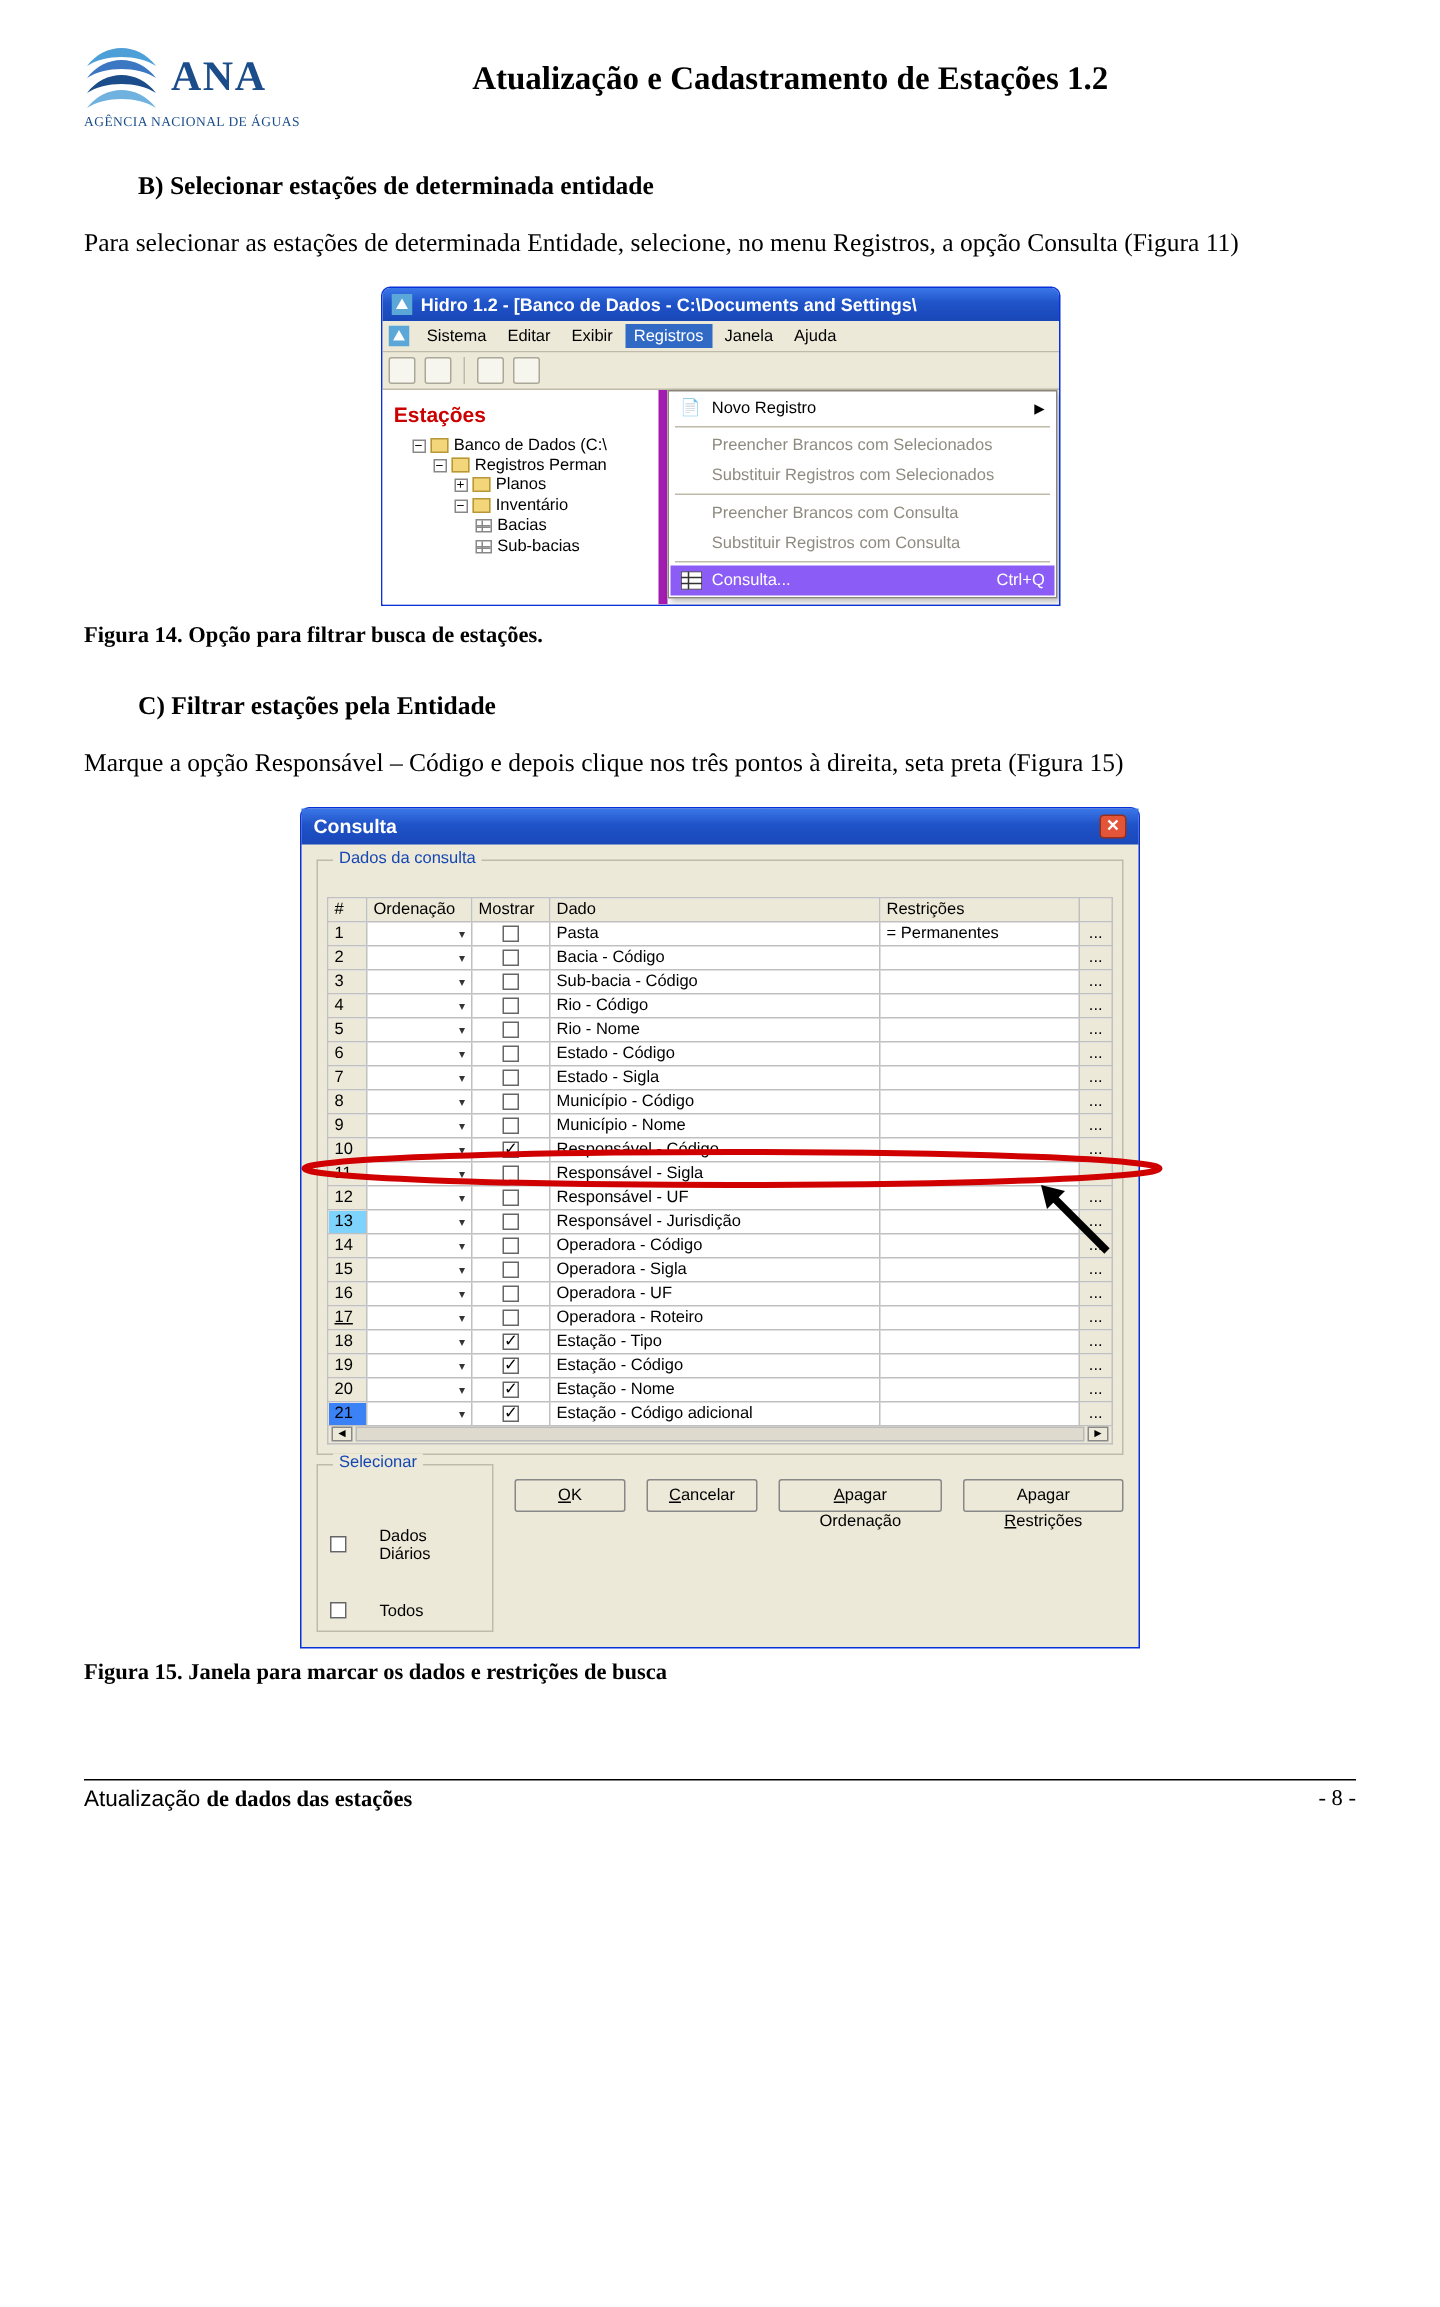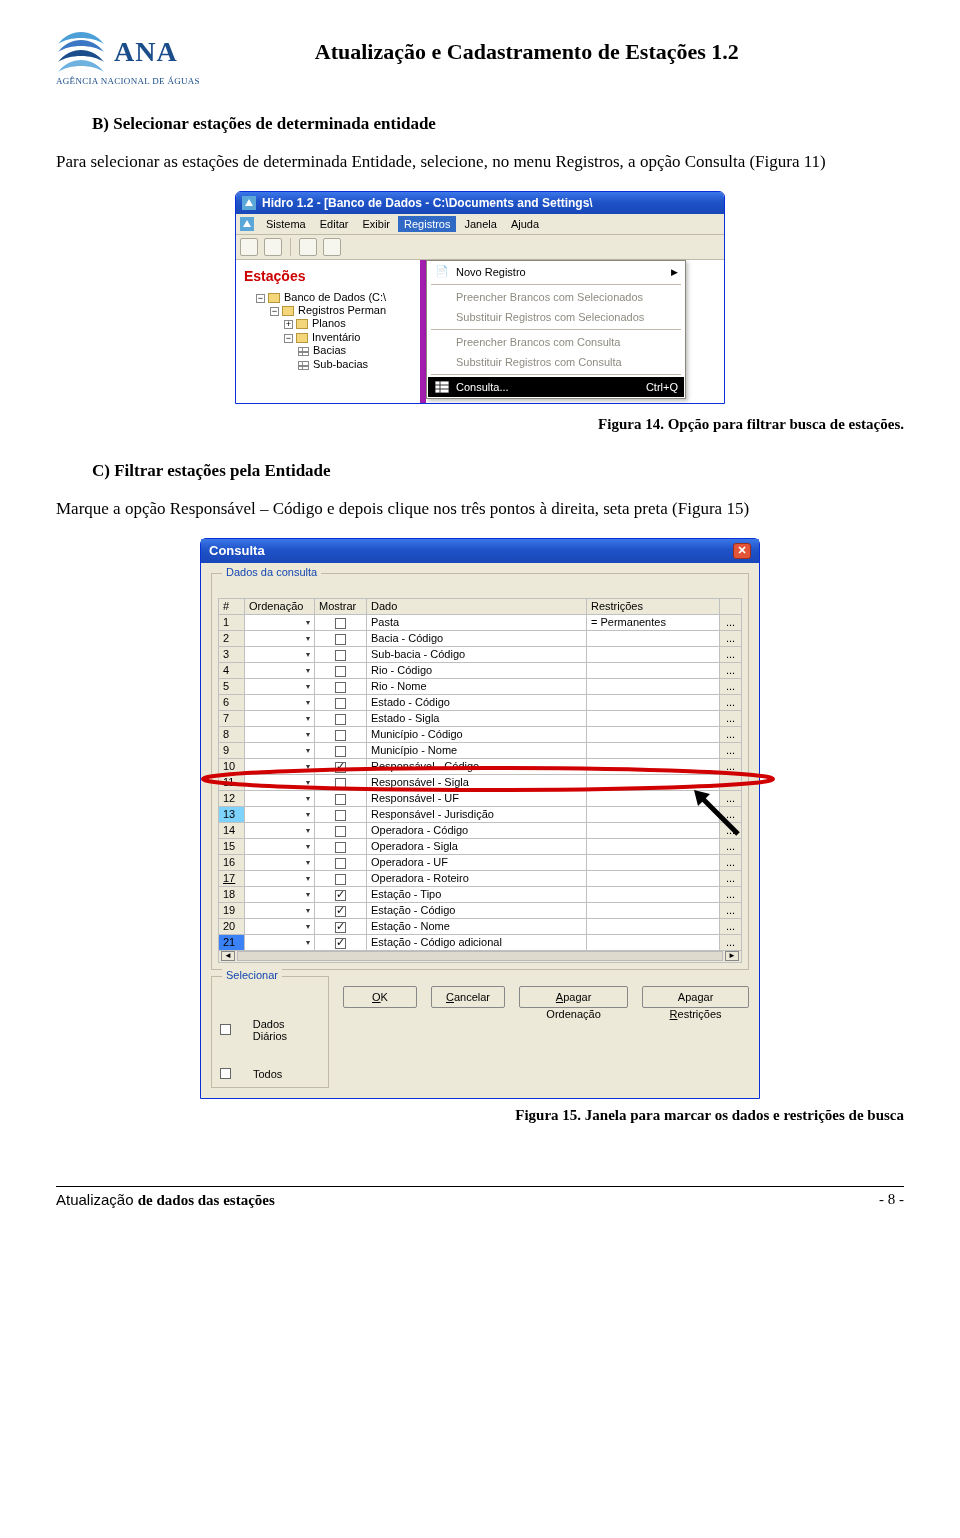--- a/index.html
+++ b/index.html
@@ -7,24 +7,24 @@
   .page { padding:30px 56px 20px 56px; position:relative; }
   .header { display:flex; align-items:center; gap:12px; margin-bottom:30px; }
   .logo { display:flex; align-items:center; gap:8px; }
   .logo-svg { width:50px; height:44px; }
   .logo-text-block { display:flex; flex-direction:column; }
   .logo-ana { font-weight:bold; font-size:28px; color:#1a4d8a; letter-spacing:1px; }
   .logo-sub { font-size:9px; color:#1a4d8a; letter-spacing:0.3px; }
   .doc-title { flex:1; text-align:center; font-size:22px; font-weight:bold; font-family:"Times New Roman", serif; margin-left:-40px; }
   .section-h { font-weight:bold; font-size:17px; margin:28px 0 10px 36px; }
   .para { font-size:17px; line-height:1.35; text-align:justify; }
-  .fig-caption { font-weight:bold; font-size:15px; margin-top:6px; text-align:right; }
+  .fig-caption { font-weight:bold; font-size:15px; margin-top:6px; text-align:left; }
 
   
-  .win { margin:12px auto; width:490px; font-family:Tahoma, Arial, sans-serif; font-size:11px; color:#000; background:#ece9d8; border:1px solid #0831d9; border-radius:6px 6px 0 0; overflow:hidden; }
+  .win { margin:12px auto; width:453px; font-family:Tahoma, Arial, sans-serif; font-size:11px; color:#000; background:#ece9d8; border:1px solid #0831d9; border-radius:6px 6px 0 0; overflow:hidden; }
   .titlebar { background:linear-gradient(#3b77e8,#1f53c8 45%,#1947b8); color:#fff; padding:4px 6px; font-weight:bold; font-size:12px; display:flex; align-items:center; gap:6px; }
   .titlebar .tb-icon { width:14px;height:14px;display:inline-block; }
   .menubar { background:#ece9d8; padding:2px 4px; display:flex; gap:2px; align-items:center; border-bottom:1px solid #c0bba8; }
   .menubar-icon { width:14px;height:14px;margin-right:4px; }
   .menubar span { padding:2px 6px; }
   .menubar span.hl { background:#316ac5; color:#fff; }
   .toolbar { background:#ece9d8; padding:3px 4px; display:flex; gap:6px; align-items:center; border-bottom:1px solid #c0bba8; }
   .tool-btn { width:18px;height:18px;display:inline-block;border:1px solid #aca899;background:#f6f5ee;border-radius:2px; }
   .tool-sep { width:1px; height:18px; background:#c0bba8; margin:0 2px; }
   .win-body { display:flex; background:#fff; }
@@ -33,21 +33,21 @@
   .tree ul { list-style:none; margin:0; padding-left:14px; }
   .tree li { padding:1px 0; white-space:nowrap; }
   .tree-ico { display:inline-block; width:12px; height:10px; background:#f3d57a; border:1px solid #b8973a; margin-right:4px; vertical-align:middle; }
   .tree-pm { display:inline-block; width:9px;height:9px;border:1px solid #888; text-align:center; line-height:7px; font-size:9px; margin-right:3px; background:#fff; }
   .tree-grid { display:inline-block; width:11px; height:9px; background:#fff; border:1px solid #888; position:relative; margin-right:4px; vertical-align:middle; }
   .tree-grid::before { content:""; position:absolute; left:3px; right:0; top:0; bottom:0; border-left:1px solid #888; }
   .tree-grid::after { content:""; position:absolute; top:3px; bottom:3px; left:0; right:0; border-top:1px solid #888; border-bottom:1px solid #888; }
   .dropdown { width:260px; background:#fff; border:1px solid #8a867a; padding:1px; margin:2px 0; box-shadow:2px 2px 4px rgba(0,0,0,.25); position:relative; top:-2px; }
   .dropdown-item { display:flex; align-items:center; padding:3px 6px; color:#000; }
   .dropdown-item.disabled { color:#8e8b80; }
-  .dropdown-item.hl { background:#000000; color:#fff; }
+  .dropdown-item.hl { background:#8b5cf6; color:#fff; }
   .dd-icon { width:16px;height:14px;margin-right:6px;display:inline-flex;align-items:center;justify-content:center; }
   .dd-caret { margin-left:auto; font-size:9px; }
   .dd-short { margin-left:auto; }
   .dropdown hr { border:0; border-top:1px solid #c0bba8; margin:2px 3px; }
 
   
   .dlg { margin:14px auto 8px auto; width:560px; font-family:Tahoma,Arial,sans-serif; font-size:11px; background:#ece9d8; border:1px solid #0831d9; border-radius:6px 6px 0 0; overflow:visible; }
   .dlg-titlebar { background:linear-gradient(#3b77e8,#1f53c8 45%,#1947b8); color:#fff; padding:4px 8px; font-weight:bold; font-size:13px; display:flex; align-items:center; }
   .dlg-close { margin-left:auto; width:18px;height:16px;background:#e25539;border:1px solid #9a2e18;border-radius:3px;color:#fff;display:flex;align-items:center;justify-content:center;font-size:11px;font-weight:bold; }
   .groupbox { margin:10px 10px 6px 10px; border:1px solid #c0bba8; padding:24px 6px 6px 6px; position:relative; }

